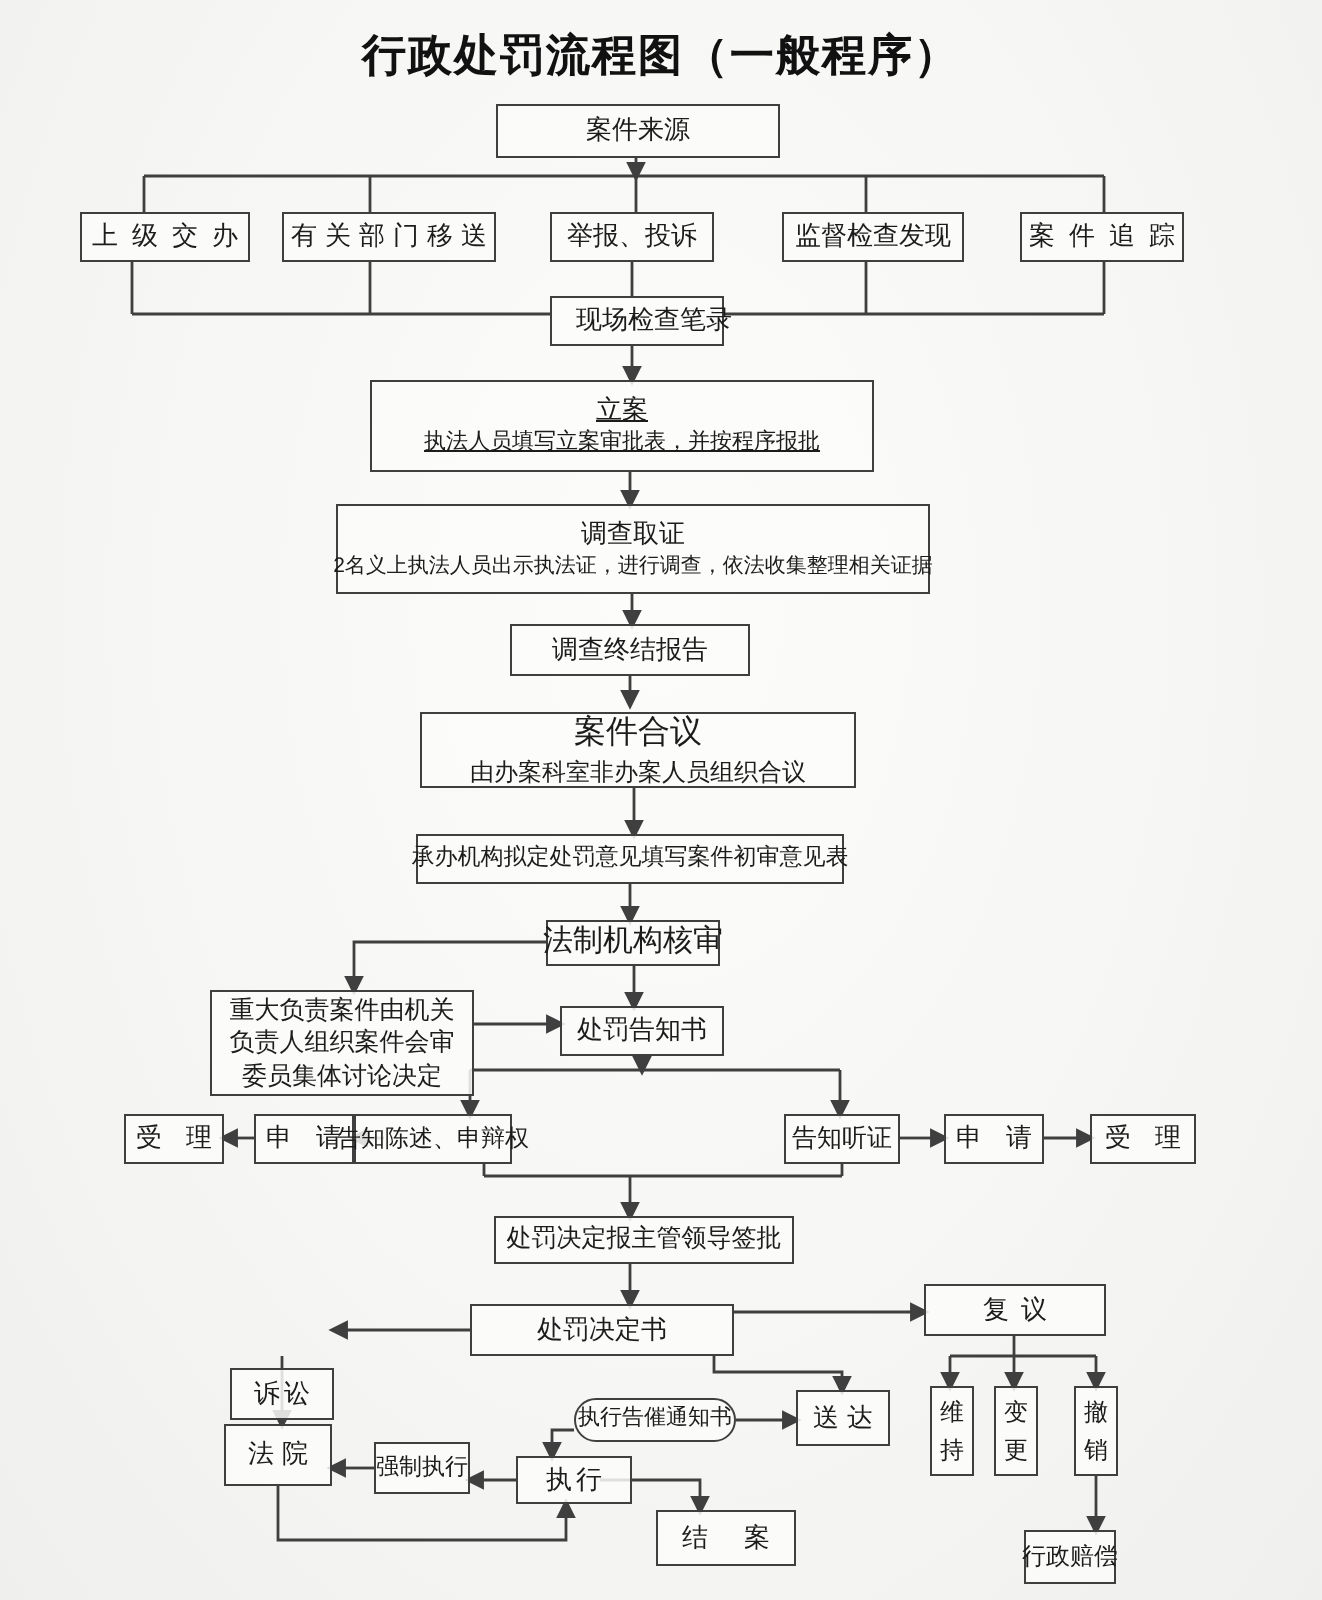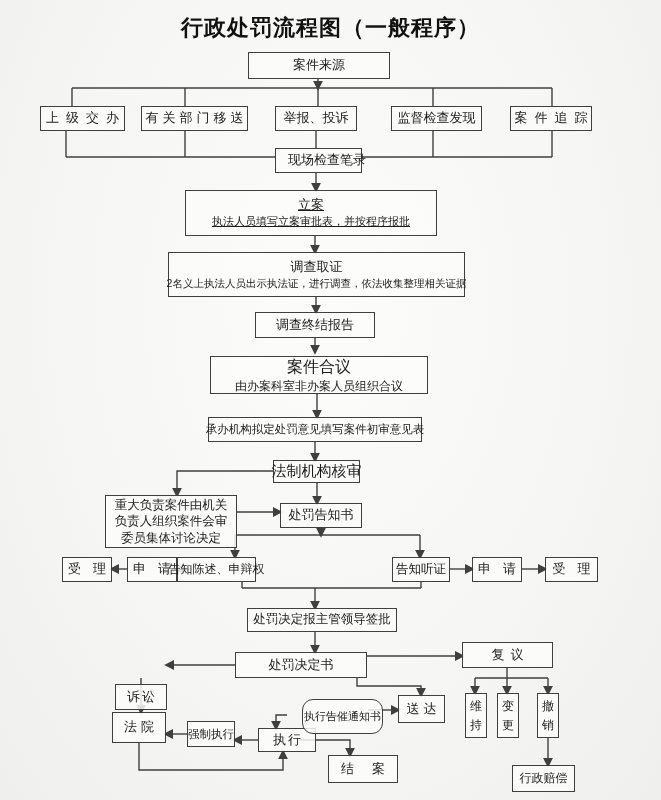--- a/index.html
+++ b/index.html
@@ -153,26 +153,26 @@
 
   <div class="node f125" style="left:247px;top:608px;width:150px;height:24px;">处罚决定报主管领导签批</div>
 
   <div class="node" style="left:235px;top:652px;width:132px;height:26px;">处罚决定书</div>
   <div class="node ls2" style="left:115px;top:652px;width:52px;height:26px;margin-top:32px;">诉讼</div>
   <div class="node" style="left:462px;top:642px;width:91px;height:26px;letter-spacing:6px;text-indent:6px;">复议</div>
 
   <div class="node ls3" style="left:112px;top:712px;width:54px;height:31px;">法院</div>
   <div class="node f11n" style="left:187px;top:721px;width:48px;height:26px;">强制执行</div>
   <div class="node ls2" style="left:258px;top:728px;width:58px;height:24px;">执行</div>
-  <div class="node f11" style="left:302px;top:699px;width:81px;height:35px;border-radius:11px;">执行告催通知书</div>
+  <div class="node f11" style="left:287px;top:699px;width:81px;height:22px;border-radius:11px;">执行告催通知书</div>
   <div class="node ls3" style="left:398px;top:695px;width:47px;height:28px;">送达</div>
   <div class="node lsD" style="left:328px;top:755px;width:70px;height:28px;">结案</div>
 
   <div class="node pre f12s" style="left:465px;top:693px;width:22px;height:45px;line-height:19px;">维
 持</div>
   <div class="node pre f12s" style="left:497px;top:693px;width:22px;height:45px;line-height:19px;">变
 更</div>
   <div class="node pre f12s" style="left:537px;top:693px;width:22px;height:45px;line-height:19px;">撤
 销</div>
 
-  <div class="node f12s" style="left:512px;top:765px;width:63px;height:27px;">行政赔偿</div>
+  <div class="node f12s" style="left:512px;top:765px;width:46px;height:27px;">行政赔偿</div>
 
 </div>
 
 </body></html>

